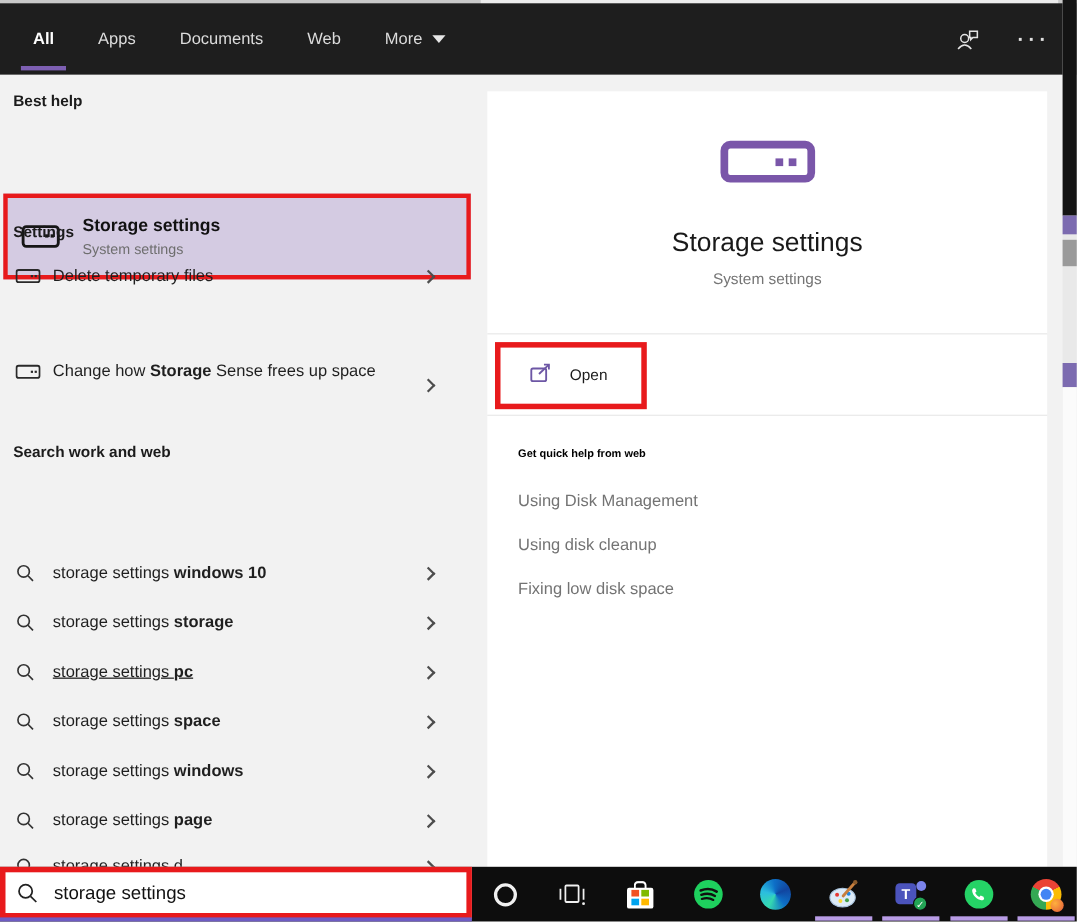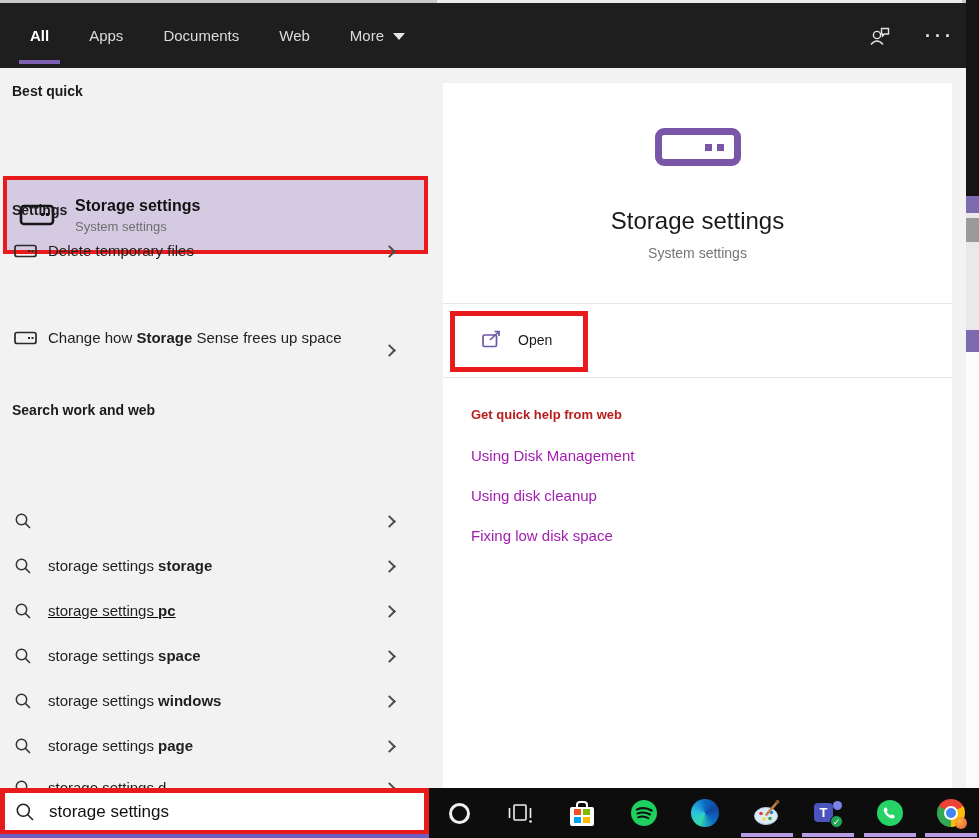--- a/index.html
+++ b/index.html
@@ -55,22 +55,22 @@
 
   
   .hero-icon { position:absolute; left:50%; top:45px; transform:translateX(-50%); width:86px; height:38px; border:7px solid #7a56a9; border-radius:9px; }
   .hero-icon .d1,.hero-icon .d2 { position:absolute; top:9px; width:7px; height:7px; background:#7a56a9; }
   .hero-icon .d1 { right:10px; } .hero-icon .d2 { right:22px; }
   .hero-title { position:absolute; top:124px; width:100%; text-align:center; font-size:24px; color:#191919; font-weight:400; }
   .hero-sub { position:absolute; top:162px; width:100%; text-align:center; font-size:14px; color:#757575; }
   .divider { position:absolute; left:0; width:509px; height:1px; background:#e6e6e6; }
   .open-btn { position:absolute; left:27px; top:236px; display:flex; align-items:center; gap:15px; height:42px; padding:0 10px; cursor:default; }
   .open-label { font-size:14px; color:#1b1b1b; }
-  .help-header { position:absolute; left:28px; top:324px; font-size:13px; font-weight:700; color:#b91c1c; }
-  .help-link { position:absolute; left:28px; font-size:15px; color:#a21caf; cursor:default; }
+  .help-header { position:absolute; left:28px; top:324px; font-size:10px; font-weight:700; color:#000000; }
+  .help-link { position:absolute; left:28px; font-size:15px; color:#737373; cursor:default; }
 
   
   .anno { position:absolute; border:5px solid #e81a1c; z-index:40; pointer-events:none; }
 
   
   .edge-strip { position:absolute; left:966px; top:0; width:13px; height:838px; background:#e9e9e9; }
   .edge-seg { position:absolute; left:0; width:13px; }
 
   svg { display:block; }
 </style>
@@ -98,21 +98,21 @@
           <path d="M13.5 3.5 h7 v5.5 h-4 l-2 2 v-2 h-1 z"></path>
         </svg>
       </div>
       <div class="h-icon">
           <span class="dots">···</span>
         </div>
     </div>
   </div>
 
   <div class="left-col">
-    <div class="sect-label" style="top:15px;">Best quick</div>
+    <div class="sect-label" style="top:15px;">Best help</div>
 
     <div class="bm-box">
       <svg width="36" height="24" viewBox="0 0 36 24">
         <rect x="2" y="3" width="32" height="18" rx="3" fill="none" stroke="#161616" stroke-width="2.6"></rect>
         <rect x="22" y="10" width="3" height="3" fill="#161616"></rect>
           <rect x="27" y="10" width="3" height="3" fill="#161616"></rect>
       </svg>
       <div class="bm-text">
         <div class="bm-title">Storage settings</div>
         <div class="bm-sub">System settings</div>
@@ -146,20 +146,21 @@
 
     <div class="sect-label" style="top:334px;">Search work and web</div>
 
     <div class="row" style="top:435px; height:36px;">
       <span class="row-ic">
         <svg width="18" height="18" viewBox="0 0 18 18">
             <circle cx="7.5" cy="7.5" r="5.2" fill="none" stroke="#333" stroke-width="1.5"></circle>
             <line x1="11.4" y1="11.4" x2="16" y2="16" stroke="#333" stroke-width="1.5"></line>
           </svg>
       </span>
+      <span class="row-text"><span>storage settings </span><b>windows 10</b><span class="gray"></span></span>
       <span class="chev"></span>
     </div>
     <div class="row" style="top:480px; height:36px;">
       <span class="row-ic">
         <svg width="18" height="18" viewBox="0 0 18 18">
             <circle cx="7.5" cy="7.5" r="5.2" fill="none" stroke="#333" stroke-width="1.5"></circle>
             <line x1="11.4" y1="11.4" x2="16" y2="16" stroke="#333" stroke-width="1.5"></line>
           </svg>
       </span>
       <span class="row-text"><span>storage settings </span><b>storage</b><span class="gray"></span></span>

